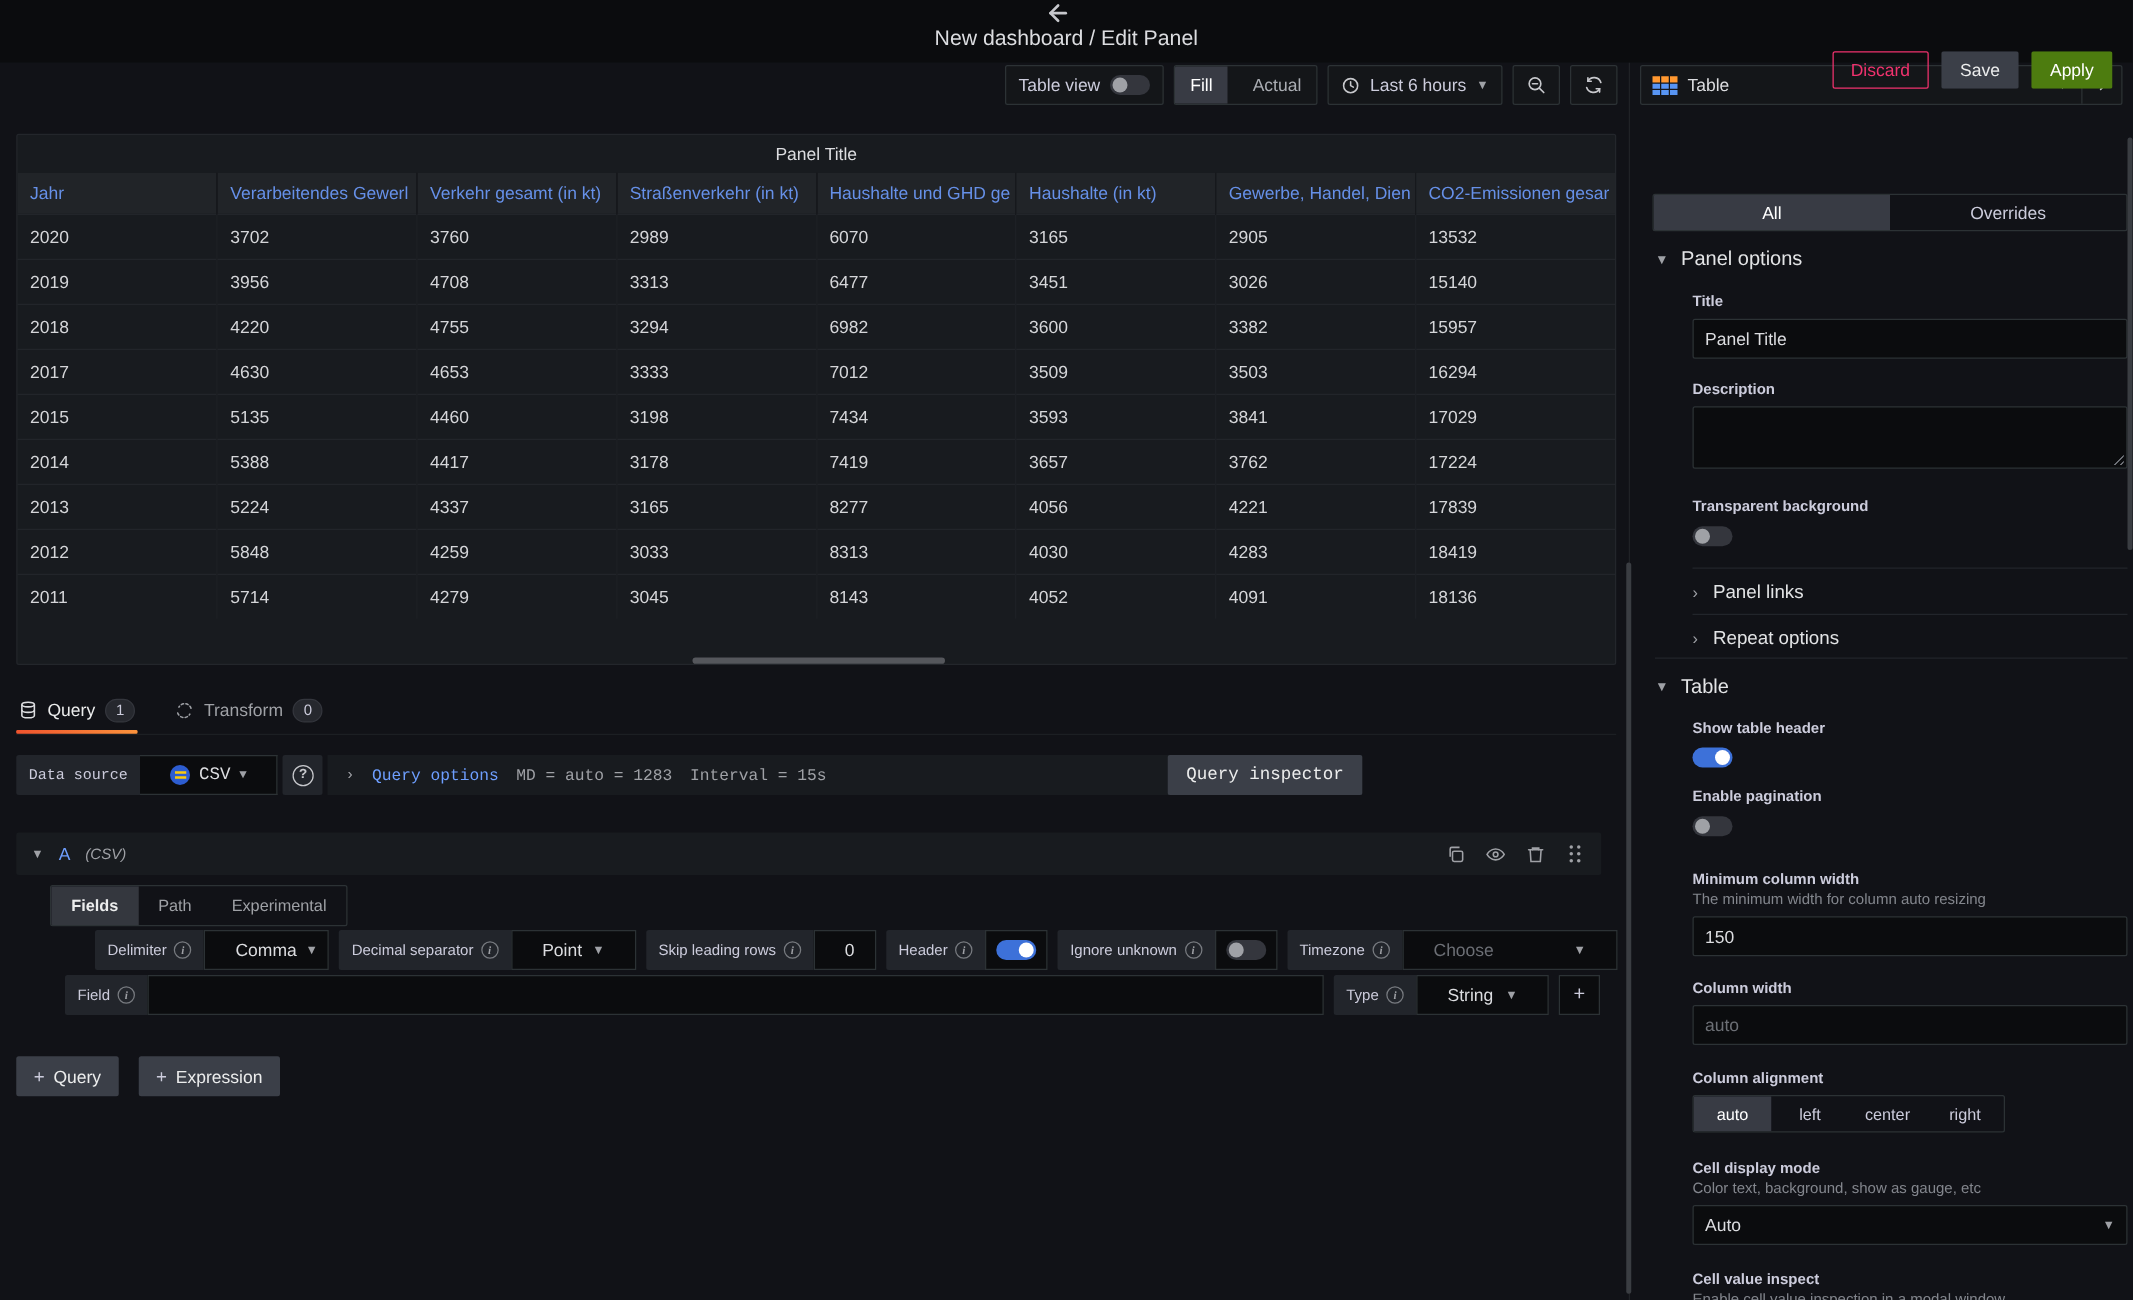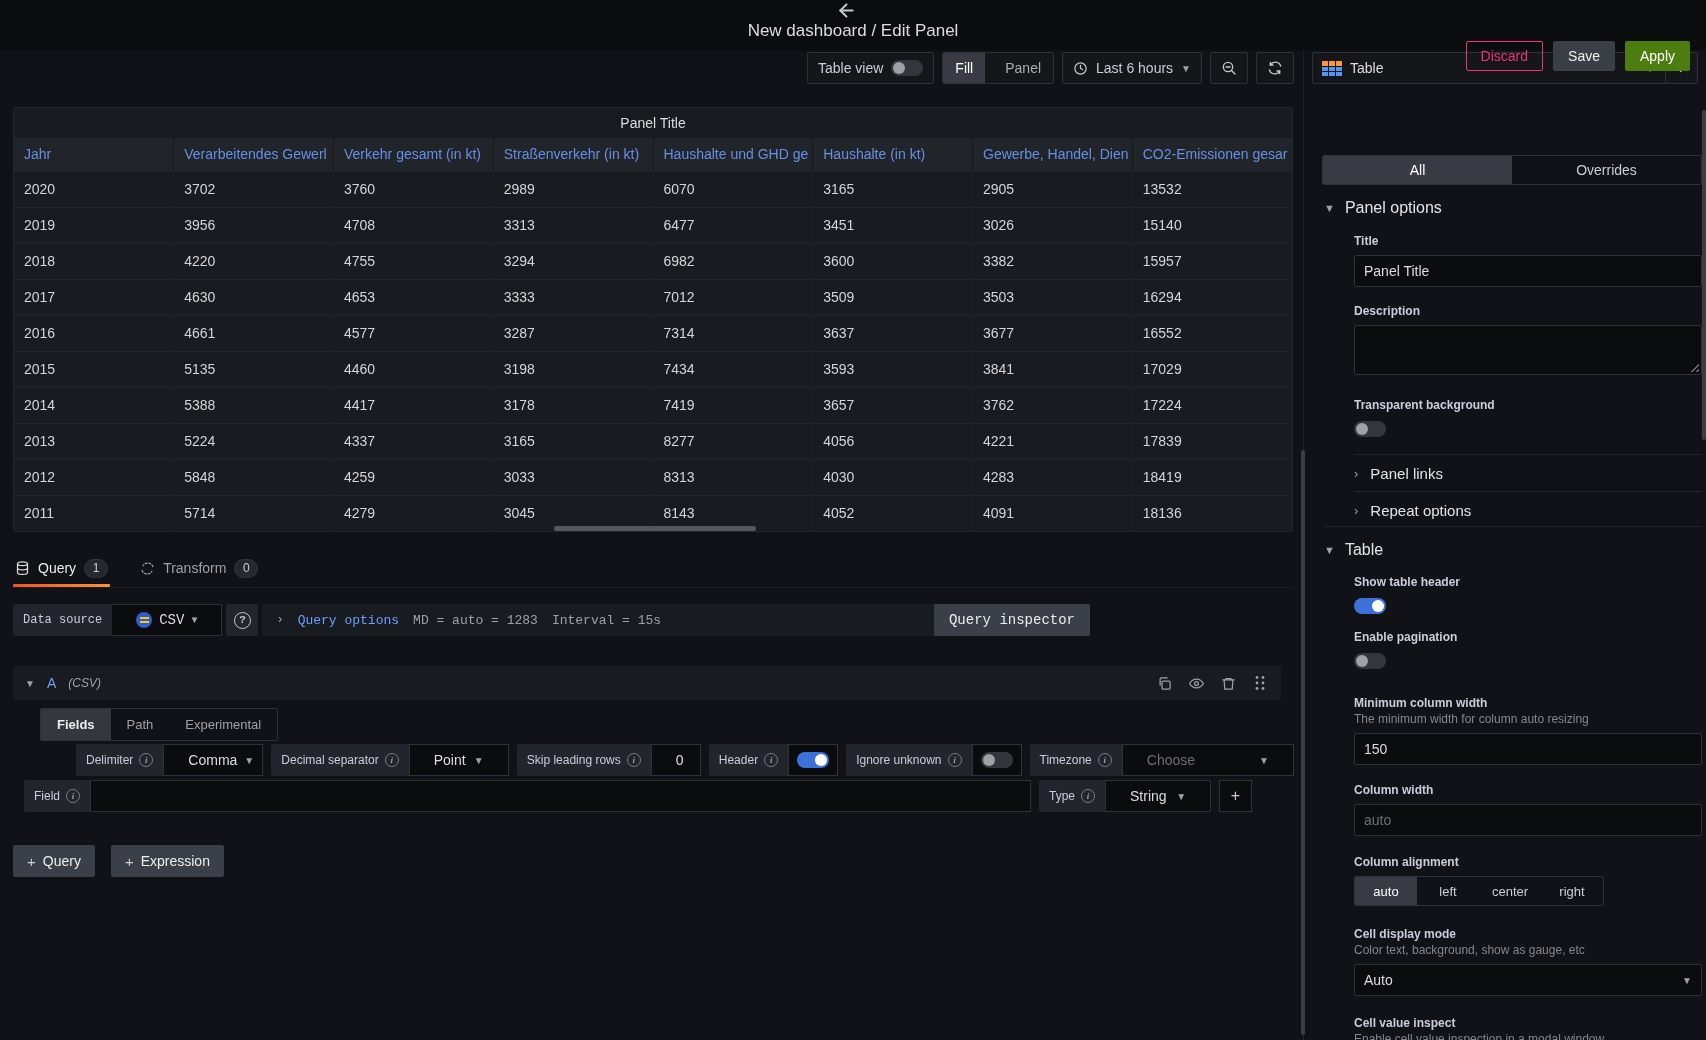--- a/index.html
+++ b/index.html
@@ -86,21 +86,21 @@
   .qcard-icons { margin-left:auto; display:flex; gap:14px; color:#9fa1a6;}
   .qcard-icons .ic { width:18px; height:18px; display:flex; align-items:center; justify-content:center; cursor:pointer;}
 
   .fpe-tabs { position:absolute; left:40px; top:708px; height:33px; border:1px solid #2c3235;
     display:flex; align-items:center; border-radius:2px; overflow:hidden;}
   .fpe-tab { height:100%; padding:0 16px; display:flex; align-items:center; font-size:13px;
     color:#9fa1a6; cursor:pointer;}
   .fpe-tab.active { background:#34373e; color:#eceded; font-weight:600;}
 
   .opt-row { position:absolute; left:40px; top:744px; height:32px; display:flex; align-items:center;margin-left:36px;}
-  .opt-row2 { position:absolute; left:24px; top:780px; height:32px; display:flex; align-items:center;text-align:center;}
+  .opt-row2 { position:absolute; left:52px; top:780px; height:32px; display:flex; align-items:center;text-align:center;}
   .gap8 { width:8px; flex:0 0 auto;}
   .info-i { width:14px; height:14px; border-radius:50%; border:1px solid #787b80; color:#9fa1a6;
     font-size:9px; font-style:italic; font-weight:700; display:flex; align-items:center; justify-content:center; font-family:"Liberation Serif",serif;}
   .sel-chev { margin-left:auto; color:#9fa1a6; font-size:10px;}
   .toggle-cell { height:32px; background:#0b0c0e; border:1px solid #2c3235; display:flex;
     align-items:center; padding:0 8px;}
   .plus-btn { width:33px; height:32px; background:#0b0c0e; border:1px solid #2c3235;
     display:flex; align-items:center; justify-content:center; color:#ccccdc; font-size:16px; cursor:pointer; margin-left:8px;}
 
   .add-btns { position:absolute; left:13px; top:845px; display:flex; gap:16px;}
@@ -177,21 +177,21 @@
 
 <div class="toolbar">
   <div class="tb-group">
     <span>Table view</span>
     <span class="toggle">
         <span class="knob"></span>
       </span>
   </div>
   <div class="tb-group seg-group">
     <span class="seg active">Fill</span>
-    <span class="seg">Panel</span>
+    <span class="seg">Actual</span>
   </div>
   <div class="tb-group">
     <span>
       <svg width="15" height="15" viewBox="0 0 24 24" fill="none" stroke="#c7c8cc" stroke-width="2">
           <circle cx="12" cy="12" r="9"></circle>
           <path d="M12 7v5l3.5 2" stroke-linecap="round"></path>
         </svg>
     </span>
     <span style="font-weight:500;">Last 6 hours</span>
     <span class="chev">▼</span>
@@ -261,30 +261,20 @@
         </tr>
         <tr>
           <td>2017</td>
           <td>4630</td>
           <td>4653</td>
           <td>3333</td>
           <td>7012</td>
           <td>3509</td>
           <td>3503</td>
           <td>16294</td>
-        </tr>
-        <tr>
-          <td>2016</td>
-          <td>4661</td>
-          <td>4577</td>
-          <td>3287</td>
-          <td>7314</td>
-          <td>3637</td>
-          <td>3677</td>
-          <td>16552</td>
         </tr>
         <tr>
           <td>2015</td>
           <td>5135</td>
           <td>4460</td>
           <td>3198</td>
           <td>7434</td>
           <td>3593</td>
           <td>3841</td>
           <td>17029</td>

